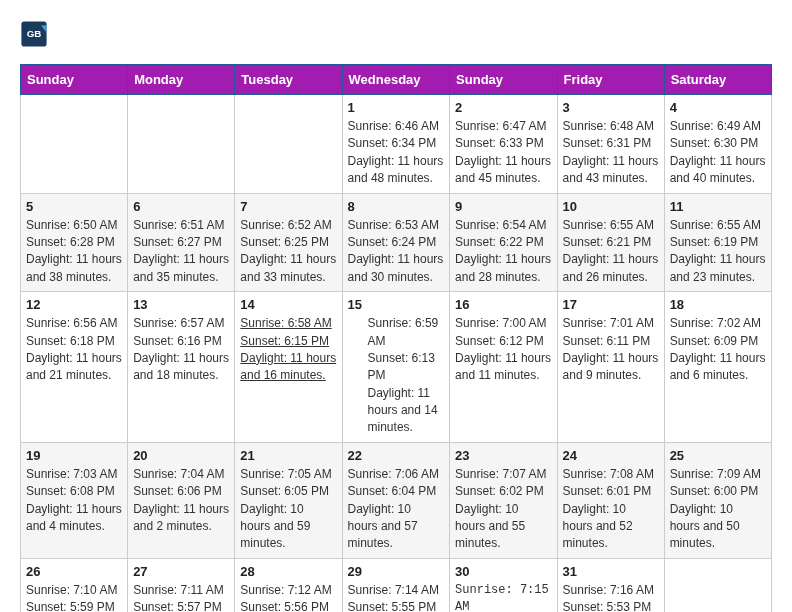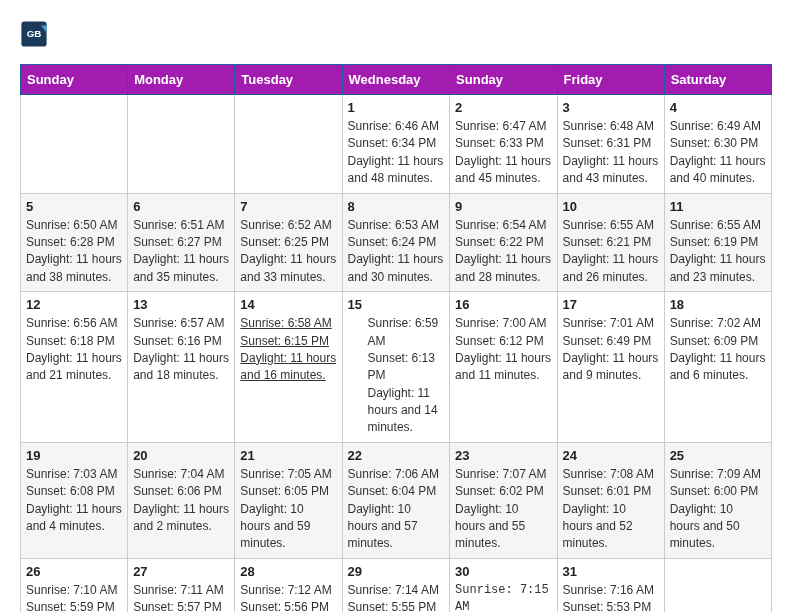--- a/index.html
+++ b/index.html
@@ -225,21 +225,21 @@
         </td>
         <td>
           <span class="day-number">16</span>
           <div class="day-info" style="white-space: pre-line;">Sunrise: 7:00 AM
 Sunset: 6:12 PM
 Daylight: 11 hours and 11 minutes.</div>
         </td>
         <td>
           <span class="day-number">17</span>
           <div class="day-info" style="white-space: pre-line;">Sunrise: 7:01 AM
-Sunset: 6:49 PM
+Sunset: 6:11 PM
 Daylight: 11 hours and 9 minutes.</div>
         </td>
         <td>
           <span class="day-number">18</span>
           <div class="day-info" style="white-space: pre-line;">Sunrise: 7:02 AM
 Sunset: 6:09 PM
 Daylight: 11 hours and 6 minutes.</div>
         </td>
       </tr>
       <tr>

